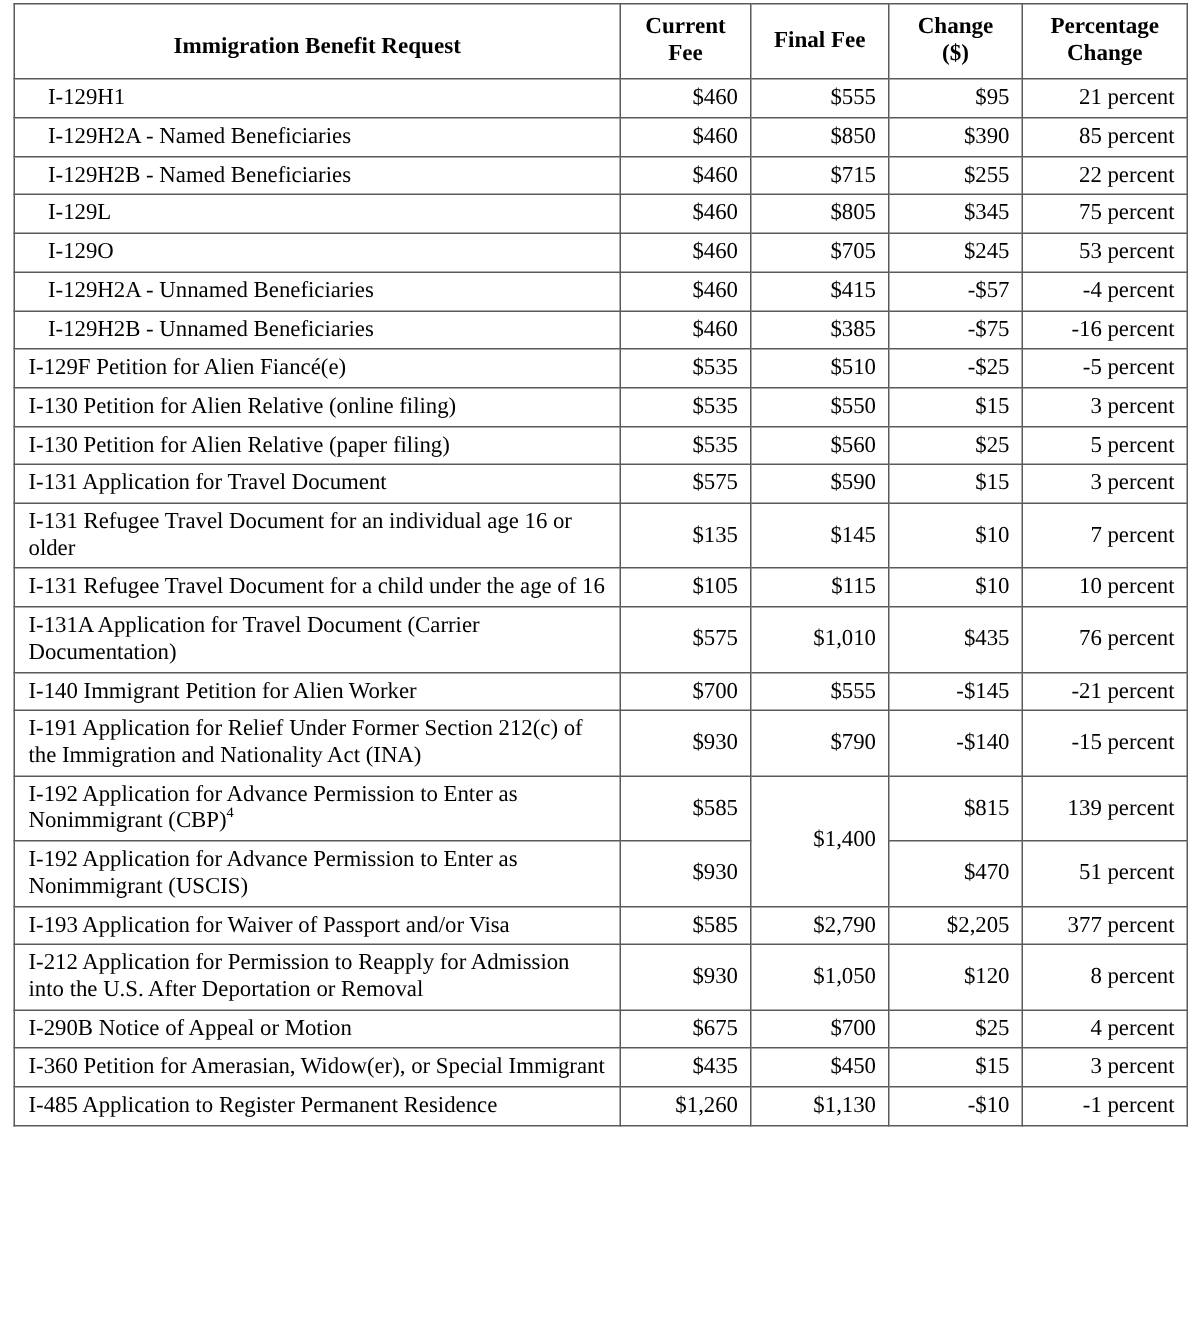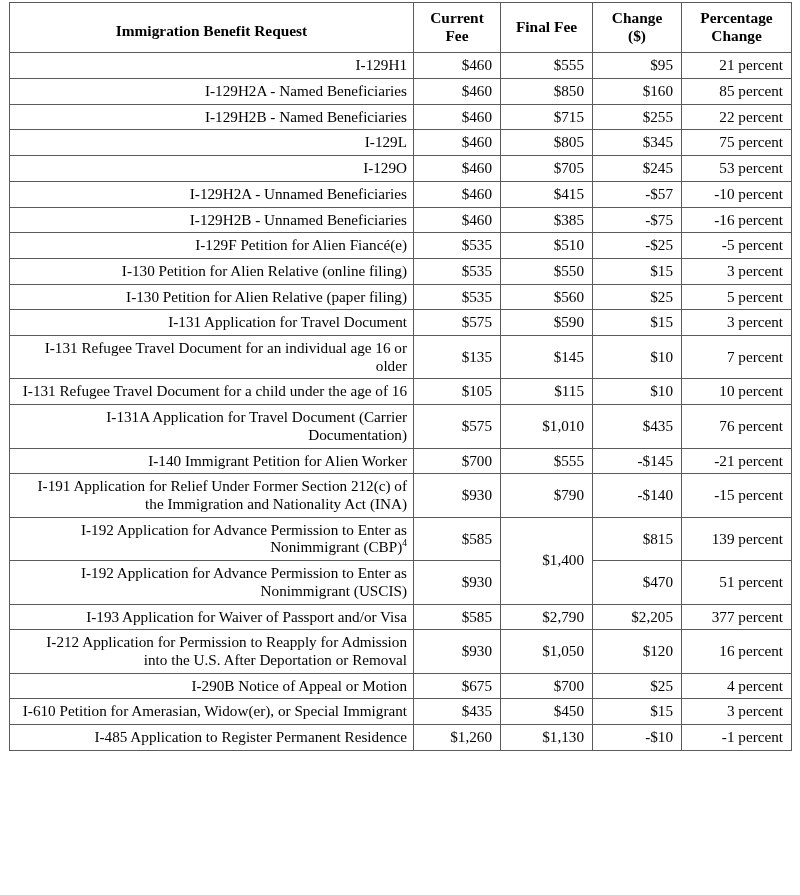--- a/index.html
+++ b/index.html
@@ -49,21 +49,21 @@
     text-align: center;
     padding: 6px 4px 7px 4px;
     font-size: 15.4px;
     line-height: 1.18;
   }
   table.fee-table thead th.h-benefit {
     padding-top: 12px;
     padding-bottom: 6px;
   }
   td.benefit {
-    text-align: right;
+    text-align: left;
     padding: 3px 6px 4px 9px;
   }
   td.benefit.indented {
     padding-left: 22px;
   }
   td.num {
     text-align: right;
     padding: 3px 8px 4px 4px;
     white-space: nowrap;
   }
@@ -115,21 +115,21 @@
           <td class="benefit indented"><span>I-129H1</span></td>
           <td class="num">$460</td>
           <td class="num">$555</td>
           <td class="num">$95</td>
           <td class="num">21 percent</td>
         </tr>
         <tr>
           <td class="benefit indented"><span>I-129H2A - Named Beneficiaries</span></td>
           <td class="num">$460</td>
           <td class="num">$850</td>
-          <td class="num">$160</td>
+          <td class="num">$390</td>
           <td class="num">85 percent</td>
         </tr>
         <tr>
           <td class="benefit indented"><span>I-129H2B - Named Beneficiaries</span></td>
           <td class="num">$460</td>
           <td class="num">$715</td>
           <td class="num">$255</td>
           <td class="num">22 percent</td>
         </tr>
         <tr>
@@ -144,21 +144,21 @@
           <td class="num">$460</td>
           <td class="num">$705</td>
           <td class="num">$245</td>
           <td class="num">53 percent</td>
         </tr>
         <tr>
           <td class="benefit indented"><span>I-129H2A - Unnamed Beneficiaries</span></td>
           <td class="num">$460</td>
           <td class="num">$415</td>
           <td class="num">-$57</td>
-          <td class="num">-10 percent</td>
+          <td class="num">-4 percent</td>
         </tr>
         <tr>
           <td class="benefit indented"><span>I-129H2B - Unnamed Beneficiaries</span></td>
           <td class="num">$460</td>
           <td class="num">$385</td>
           <td class="num">-$75</td>
           <td class="num">-16 percent</td>
         </tr>
         <tr>
           <td class="benefit"><span>I-129F Petition for Alien Fiancé(e)</span></td>
@@ -241,31 +241,31 @@
           <td class="num">$585</td>
           <td class="num">$2,790</td>
           <td class="num">$2,205</td>
           <td class="num">377 percent</td>
         </tr>
         <tr>
           <td class="benefit"><span>I-212 Application for Permission to Reapply for Admission into the U.S. After Deportation or Removal</span></td>
           <td class="num">$930</td>
           <td class="num">$1,050</td>
           <td class="num">$120</td>
-          <td class="num">16 percent</td>
+          <td class="num">8 percent</td>
         </tr>
         <tr>
           <td class="benefit"><span>I-290B Notice of Appeal or Motion</span></td>
           <td class="num">$675</td>
           <td class="num">$700</td>
           <td class="num">$25</td>
           <td class="num">4 percent</td>
         </tr>
         <tr>
-          <td class="benefit"><span>I-610 Petition for Amerasian, Widow(er), or Special Immigrant</span></td>
+          <td class="benefit"><span>I-360 Petition for Amerasian, Widow(er), or Special Immigrant</span></td>
           <td class="num">$435</td>
           <td class="num">$450</td>
           <td class="num">$15</td>
           <td class="num">3 percent</td>
         </tr>
         <tr>
           <td class="benefit"><span>I-485 Application to Register Permanent Residence</span></td>
           <td class="num">$1,260</td>
           <td class="num">$1,130</td>
           <td class="num">-$10</td>

